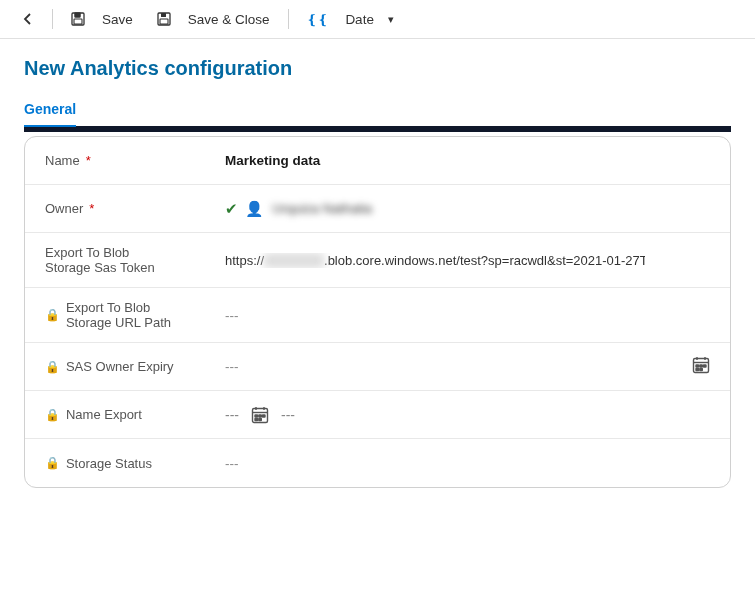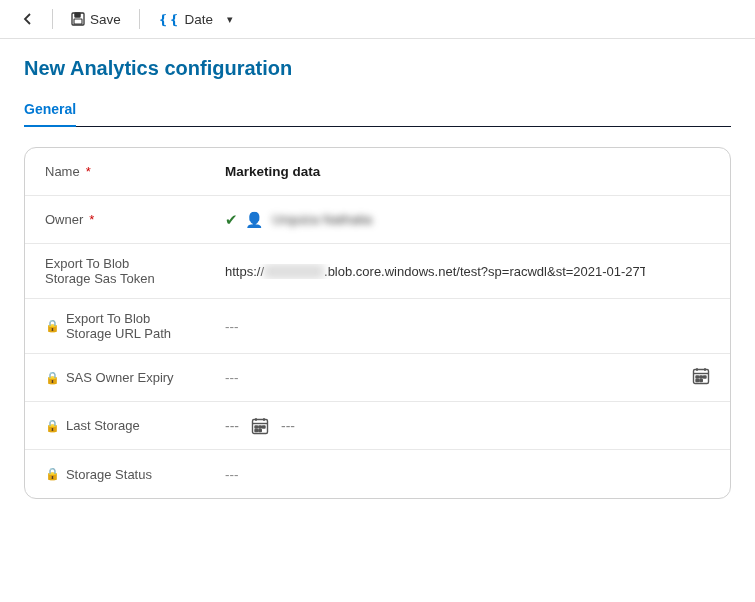--- a/index.html
+++ b/index.html
@@ -16,21 +16,21 @@
     .toolbar {
       display: flex;
       align-items: center;
       padding: 6px 12px;
       border-bottom: 1px solid #e0e0e0;
       gap: 4px;
     }
     .toolbar-btn {
       display: flex;
       align-items: center;
-      gap: 5px;
+      gap: 17px;
       padding: 5px 10px;
       border: none;
       background: none;
       cursor: pointer;
       font-size: 13.5px;
       color: #333;
       border-radius: 2px;
       text-align: center;
     }
     .toolbar-divider {
@@ -70,22 +70,22 @@
     .page-title {
       font-size: 20px;
       font-weight: 600;
       color: #0369a1;
       margin-bottom: 12px;
     }
 
     
     .tabs {
       display: flex;
-      border-bottom: 1px solid #0f172a;
-      margin-bottom: 20px;
+      border-bottom: 6px solid #0f172a;
+      margin-bottom: 4px;
     }
     .tab {
       padding: 8px 0;
       margin-right: 24px;
       font-size: 14px;
       font-weight: 600;
       color: #0078d4;
       cursor: pointer;
       border-bottom: 2px solid #0078d4;
       position: relative;
@@ -214,20 +214,28 @@
   </button>
   <div class="toolbar-divider"></div>
   <button class="toolbar-btn">
     <svg class="save-icon-svg" viewBox="0 0 14 14">
       <rect x="1" y="1" width="12" height="12" rx="1" stroke="#333" fill="none" stroke-width="1.3"></rect>
       <rect x="4" y="1" width="5" height="4" rx="0.5" fill="#333"></rect>
       <rect x="3" y="7" width="8" height="5" rx="0.5" fill="none" stroke="#333" stroke-width="1.1"></rect>
     </svg>
     <span>Save</span>
   </button>
+  <button class="toolbar-btn">
+    <svg width="14" height="14" viewBox="0 0 14 14" fill="none">
+      <rect x="1" y="1" width="12" height="12" rx="1" stroke="#333" stroke-width="1.3"></rect>
+      <rect x="4" y="1" width="5" height="4" rx="0.5" fill="#333"></rect>
+      <rect x="3" y="7" width="8" height="5" rx="0.5" fill="none" stroke="#333" stroke-width="1.1"></rect>
+    </svg>
+    <span>Save &amp; Close</span>
+  </button>
   <div class="toolbar-divider"></div>
   <div class="flow-group">
     <button class="toolbar-btn">
       <span class="flow-icon">❴❴</span>
       <span>Date</span>
     </button>
     <button class="dropdown-arrow">
       <span>▾</span>
     </button>
   </div>
@@ -303,21 +311,21 @@
           <rect x="11.5" y="9" width="2.5" height="2" rx="0.3" fill="#555"></rect>
           <rect x="4" y="12.5" width="2.5" height="2" rx="0.3" fill="#555"></rect>
           <rect x="7.8" y="12.5" width="2.5" height="2" rx="0.3" fill="#555"></rect>
         </svg>
       </button>
     </div>
 
     <div class="form-row">
       <div class="field-label">
         <span class="lock-icon">🔒</span>
-        <span>Last Storage</span>
+        <span>Name Export</span>
       </div>
       <div class="last-export-value">
         <span class="field-empty">---</span>
         <svg width="18" height="18" viewBox="0 0 18 18" fill="none" stroke="#555" stroke-width="1.4">
           <rect x="1.5" y="2.5" width="15" height="14" rx="1.5"></rect>
           <line x1="1.5" y1="6.5" x2="16.5" y2="6.5"></line>
           <line x1="5" y1="1" x2="5" y2="4"></line>
           <line x1="13" y1="1" x2="13" y2="4"></line>
           <rect x="4" y="9" width="2.5" height="2" rx="0.3" fill="#555"></rect>
           <rect x="7.8" y="9" width="2.5" height="2" rx="0.3" fill="#555"></rect>

